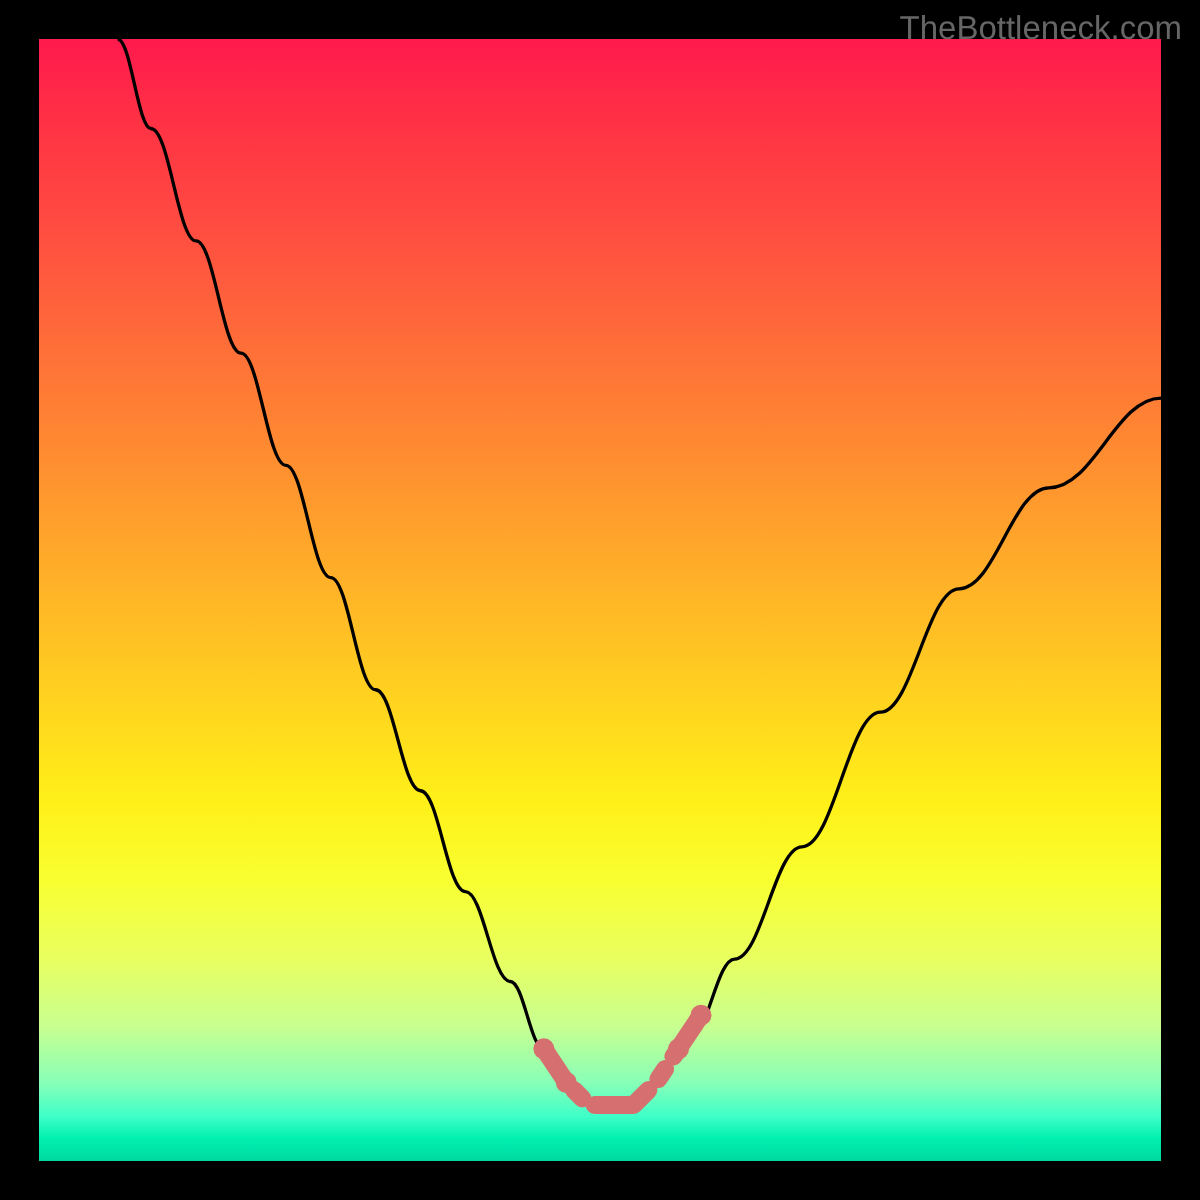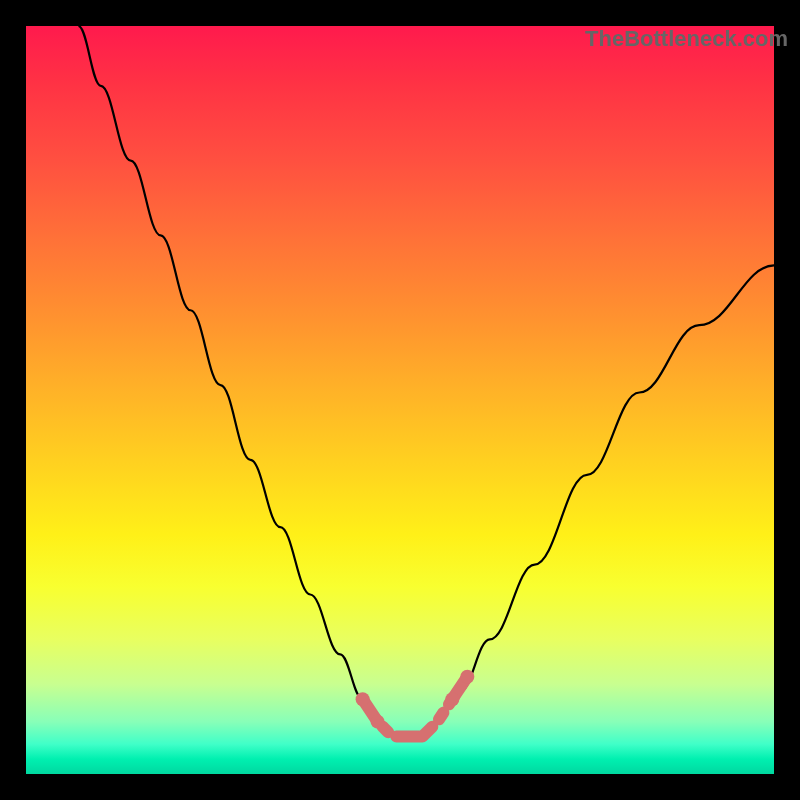--- a/index.html
+++ b/index.html
@@ -40,23 +40,22 @@
       #00d8a0 100%
     );
   }
   .watermark {
     position: absolute;
     top: 6px;
     right: 12px;
     font-family: Arial, Helvetica, sans-serif;
     font-size: 22px;
     color: #666;
-    font-weight: bold;
+    font-weight: normal;
     z-index: 10;
-    margin-top: 20px;
   }
   svg.curve {
     position: absolute;
     left: 0;
     top: 0;
     width: 748px;
     height: 748px;
   }
 </style>
 </head>

